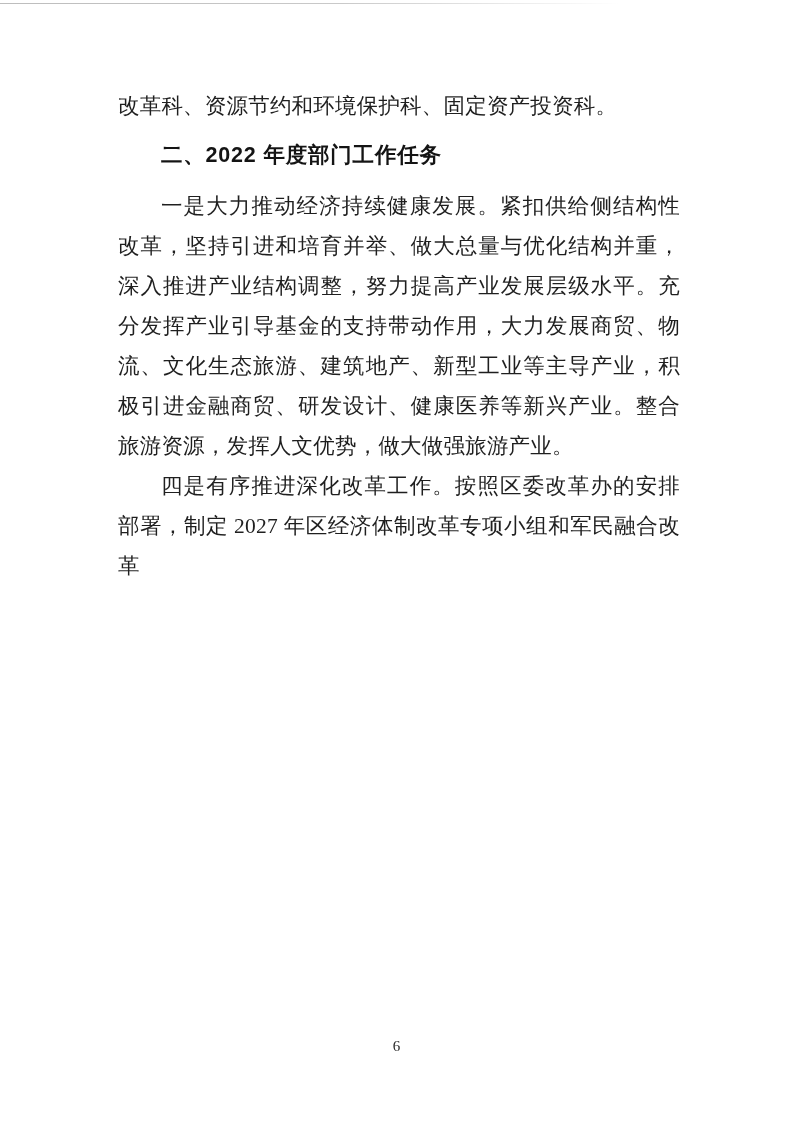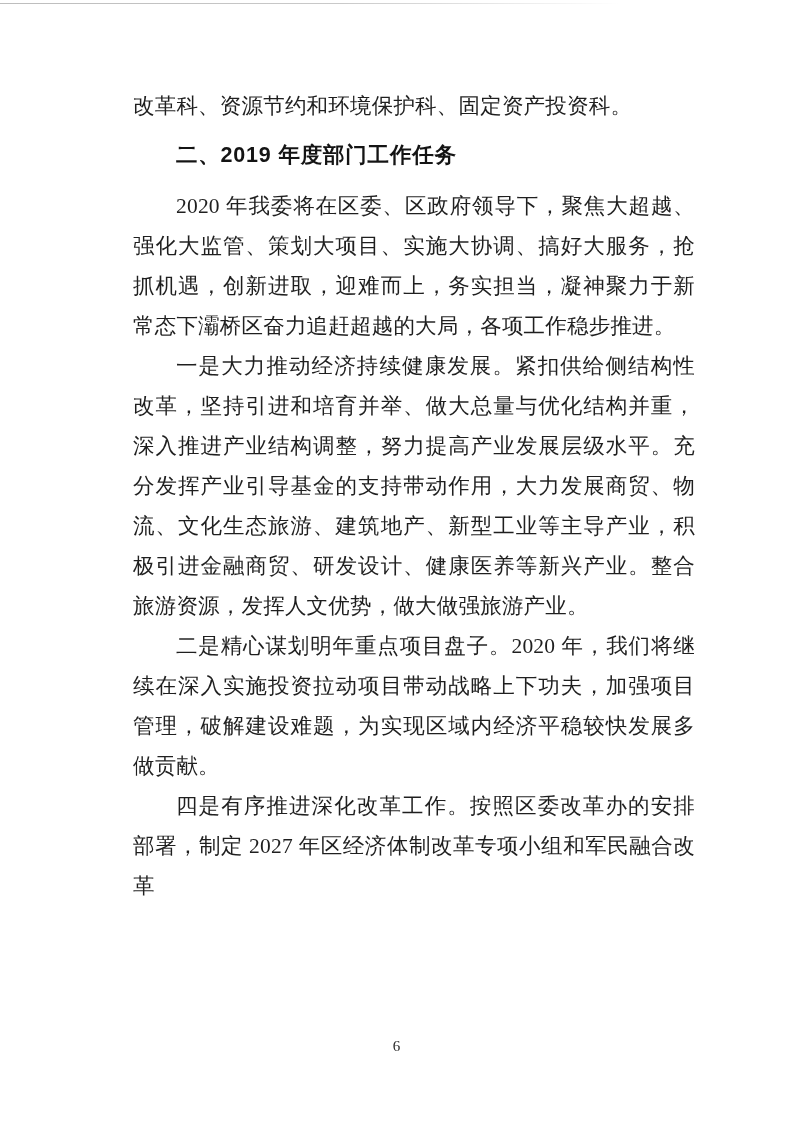--- a/index.html
+++ b/index.html
@@ -26,21 +26,20 @@
   .content {
     position: absolute;
     left: 118px;
     top: 86px;
     width: 562px;
     color: #1f1f1f;
     font-size: 21.5px;
     line-height: 40px;
     text-align: justify;
     letter-spacing: 0.2px;
-    margin-left: 15px;
   }
   .para-cont {
     margin: 0;
     text-indent: 0;
   }
   .section-heading {
     margin: 7px 0 9px 0;
     font-family: "Liberation Sans", "DejaVu Sans", sans-serif;
     font-size: 21.5px;
     font-weight: bold;
@@ -67,27 +66,25 @@
 </head>
 <body>
 
 <div class="page">
 
   <div class="scan-line"></div>
 
   <div class="content">
     <p class="para-cont">改革科、资源节约和环境保护科、固定资产投资科。</p>
 
-    <h2 class="section-heading">二、2019 年度部门工作任务</h2>
+    <h2 class="section-heading">二、2022 年度部门工作任务</h2>
 
-    <p class="para">2020 年我委将在区委、区政府领导下，聚焦大超越、强化大监管、策划大项目、实施大协调、搞好大服务，抢抓机遇，创新进取，迎难而上，务实担当，凝神聚力于新常态下灞桥区奋力追赶超越的大局，各项工作稳步推进。</p>
 
     <p class="para">一是大力推动经济持续健康发展。紧扣供给侧结构性改革，坚持引进和培育并举、做大总量与优化结构并重，深入推进产业结构调整，努力提高产业发展层级水平。充分发挥产业引导基金的支持带动作用，大力发展商贸、物流、文化生态旅游、建筑地产、新型工业等主导产业，积极引进金融商贸、研发设计、健康医养等新兴产业。整合旅游资源，发挥人文优势，做大做强旅游产业。</p>
 
-    <p class="para">二是精心谋划明年重点项目盘子。2020 年，我们将继续在深入实施投资拉动项目带动战略上下功夫，加强项目管理，破解建设难题，为实现区域内经济平稳较快发展多做贡献。</p>
 
 
     <p class="para">四是有序推进深化改革工作。按照区委改革办的安排部署，制定 2027 年区经济体制改革专项小组和军民融合改革</p>
   </div>
 
   <div class="footer">
     <span>6</span>
   </div>
 
 </div>

